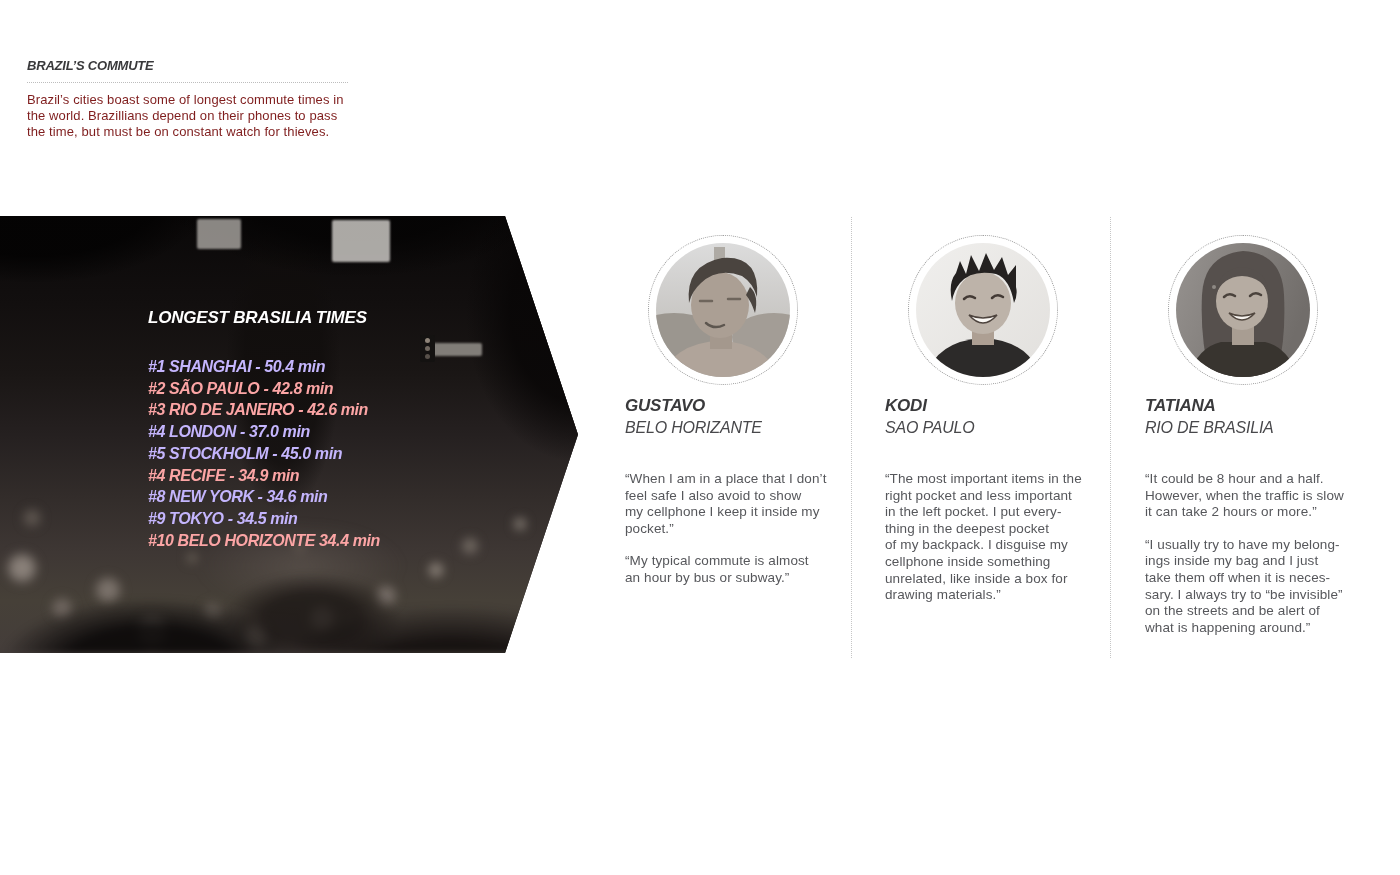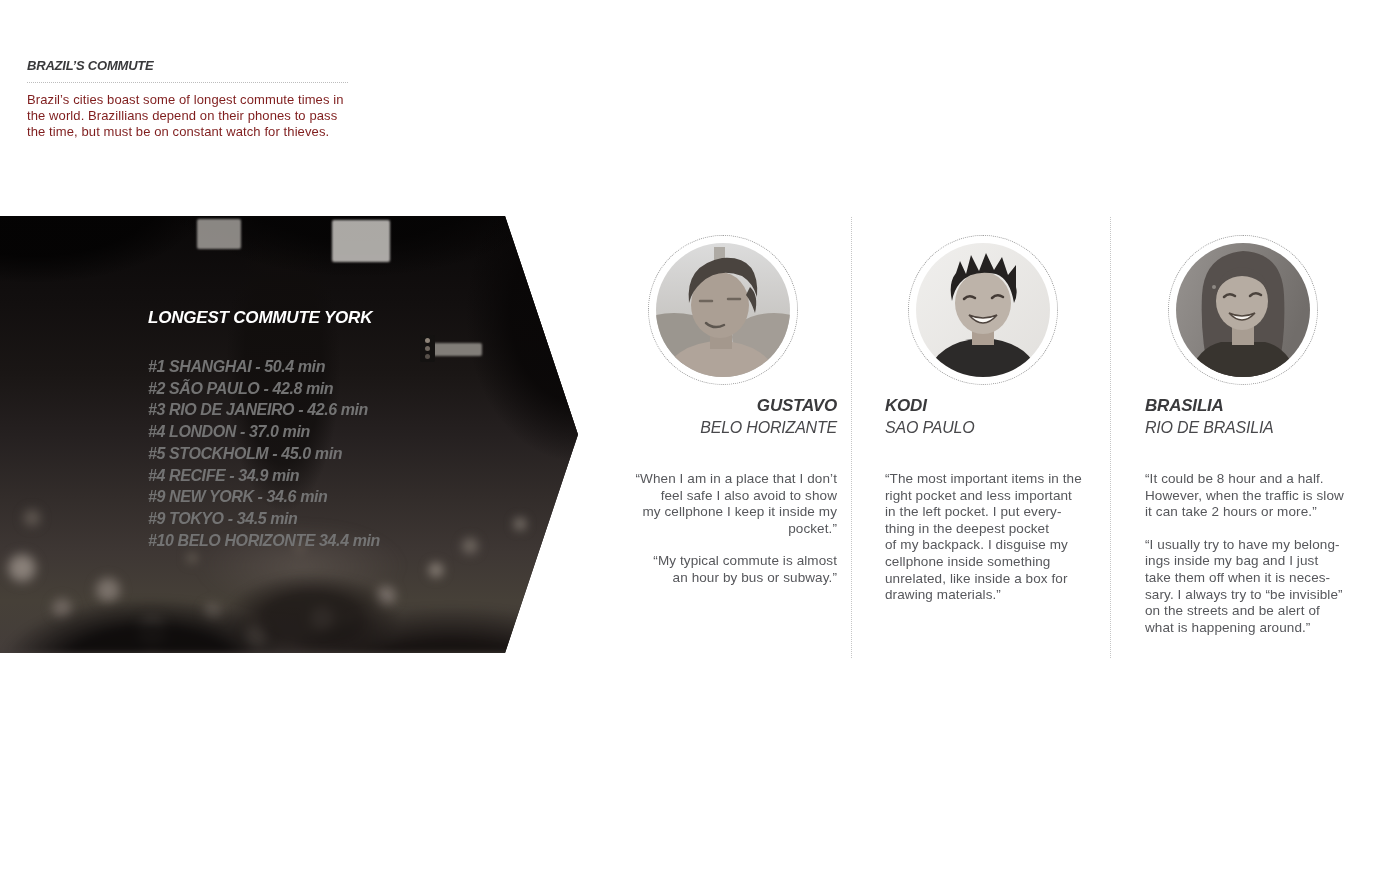--- a/index.html
+++ b/index.html
@@ -76,35 +76,35 @@
   .t-light i:nth-child(2) { background: #6f675f; }
   .t-light i:nth-child(3) { background: #57504a; }
 
   .panel-content { position: absolute; left: 148px; top: 92px; z-index: 5; }
   .panel-title {
     font-size: 17px; font-weight: bold; font-style: italic; color: #ffffff;
     letter-spacing: -0.2px;
   }
   .rank-list { margin-top: 28px; }
   .rank-item {
-    font-size: 16px; font-weight: bold; font-style: italic; color: #737373;
+    font-size: 16px; font-weight: bold; font-style: italic; color: #c4b5fd;
     line-height: 21.7px; letter-spacing: -0.4px; white-space: nowrap;
   }
-  .rank-item.bright { color: #737373; }
+  .rank-item.bright { color: #fca5a5; }
 
   
   .v-divider {
     position: absolute; top: 217px; height: 441px; width: 0;
     border-left: 1px dotted #c6c6c6;
   }
   .divider-1 { left: 851px; }
   .divider-2 { left: 1110px; }
 
   .profile { position: absolute; top: 216px; width: 212px; }
-  .profile-1 { left: 625px; text-align: right; }
+  .profile-1 { left: 625px; }
   .profile-2 { left: 885px; }
   .profile-3 { left: 1145px; }
 
   .avatar-ring {
     width: 150px; height: 150px; margin: 19px 0 0 23px; border-radius: 50%;
     border: 1px dotted #9b9b9b; display: flex; align-items: center; justify-content: center;
     background: #fff;
   }
   .avatar-photo {
     width: 134px; height: 134px; border-radius: 50%; overflow: hidden; display: block;
@@ -145,29 +145,29 @@
   <div class="ph-sign sign-b"></div>
   <div class="ph-sign sign-c"></div>
   <div class="t-light">
       <i></i>
       <i></i>
       <i></i>
     </div>
   <div class="layer ph-fg"></div>
 
   <div class="panel-content">
-    <h2 class="panel-title">LONGEST COMMUTE YORK</h2>
+    <h2 class="panel-title">LONGEST BRASILIA TIMES</h2>
     <div class="rank-list">
       <div class="rank-item">#1 SHANGHAI - 50.4 min</div>
       <div class="rank-item bright">#2 SÃO PAULO - 42.8 min</div>
       <div class="rank-item bright">#3 RIO DE JANEIRO - 42.6 min</div>
       <div class="rank-item">#4 LONDON - 37.0 min</div>
       <div class="rank-item">#5 STOCKHOLM - 45.0 min</div>
       <div class="rank-item bright">#4 RECIFE - 34.9 min</div>
-      <div class="rank-item">#9 NEW YORK - 34.6 min</div>
+      <div class="rank-item">#8 NEW YORK - 34.6 min</div>
       <div class="rank-item">#9 TOKYO - 34.5 min</div>
       <div class="rank-item bright">#10 BELO HORIZONTE 34.4 min</div>
     </div>
   </div>
 </section>
 
 <div class="v-divider divider-1"></div>
 <div class="v-divider divider-2"></div>
 
 <section class="profile profile-1">
@@ -261,21 +261,21 @@
         <rect x="56" y="78" width="22" height="24" fill="#a89d92"></rect>
         <ellipse cx="66" cy="58" rx="26" ry="29" fill="#b6aca2"></ellipse>
         <path d="M40 52 Q42 26 66 24 Q92 26 93 54 Q88 34 66 33 Q46 34 40 52 Z" fill="#56504d"></path>
         <path d="M48 54 Q53 49 59 53 M74 53 Q79 48 85 52" stroke="#4a423c" stroke-width="2.5" fill="none" stroke-linecap="round"></path>
         <path d="M53 70 Q66 84 79 70 Q66 76 53 70 Z" fill="#f6f2ee" stroke="#51473f" stroke-width="1.5"></path>
         <circle cx="38" cy="44" r="2" fill="#8e8984"></circle>
       </svg>
     </span>
   </div>
   <div class="profile-head">
-    <div class="profile-name">BRASILIA</div>
+    <div class="profile-name">TATIANA</div>
     <div class="profile-city">RIO DE BRASILIA</div>
   </div>
   <div class="profile-quotes">
     <p>“It could be 8 hour and a half.
 However, when the traffic is slow
 it can take 2 hours or more.”</p>
     <p>“I usually try to have my belong-
 ings inside my bag and I just
 take them off when it is neces-
 sary. I always try to “be invisible”

